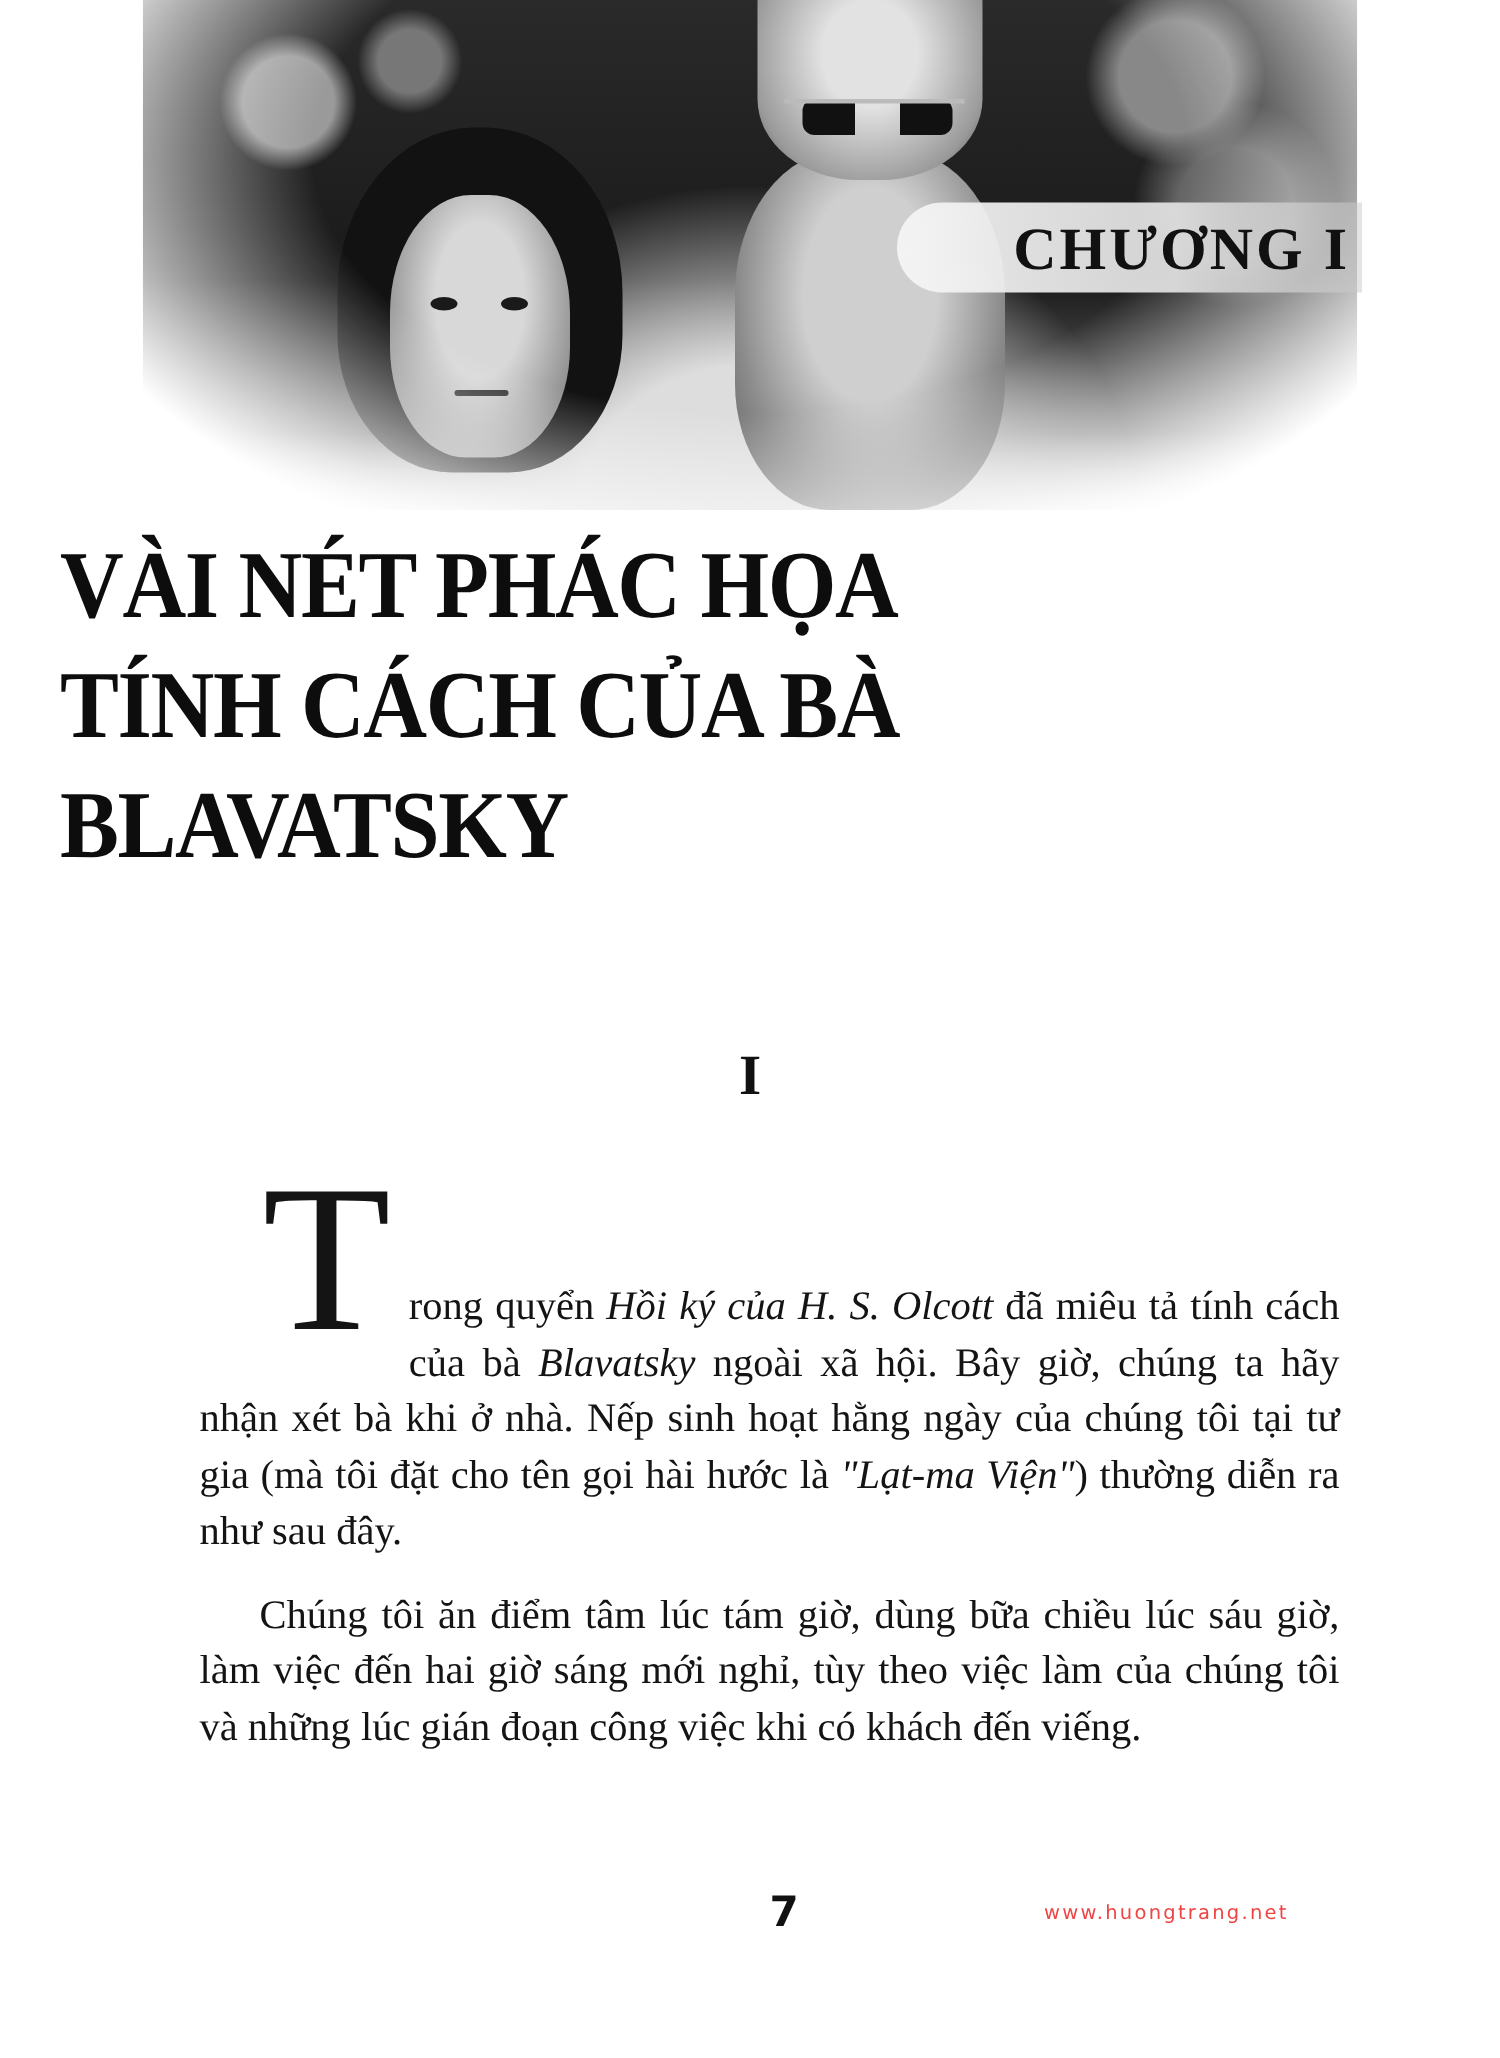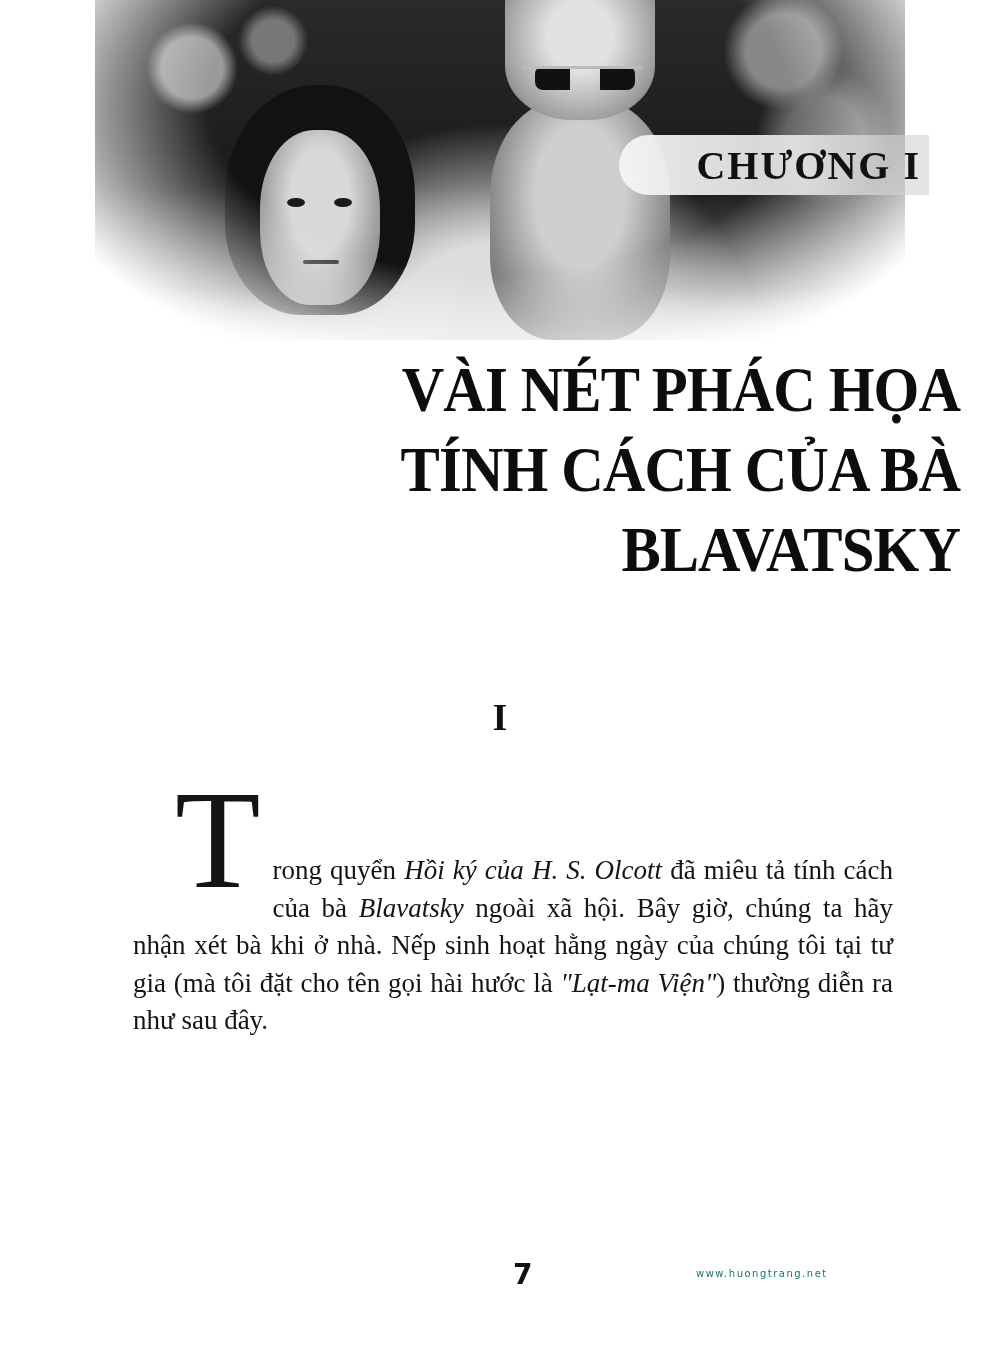--- a/index.html
+++ b/index.html
@@ -27,46 +27,46 @@
     .eye { position: absolute; width: 18px; height: 9px; border-radius: 50%; background: #1a1a1a; }
     .woman-face .eye.l { left: 27px; top: 68px; }
     .woman-face .eye.r { left: 74px; top: 68px; }
     .woman-face .mouth { position: absolute; left: 43px; top: 130px; width: 36px; height: 4px; background: #333; border-radius: 3px; }
     .man-head { position: absolute; left: 410px; top: 0px; width: 150px; height: 120px; border-radius: 0 0 45% 45%; background: radial-gradient(ellipse at 50% 30%, #e2e2e2 0 30%, #9a9a9a 75%, #444 100%); }
     .man-glasses { position: absolute; left: 428px; top: 66px; width: 120px; height: 20px; border-top: 3px solid #bbb; }
     .man-eyes { position: absolute; left: 440px; top: 66px; width: 100px; height: 24px; background: linear-gradient(90deg, #111 0 35%, transparent 35% 65%, #111 65% 100%); border-radius: 8px; }
     .man-beard { position: absolute; left: 395px; top: 100px; width: 180px; height: 240px; border-radius: 40% 40% 35% 35%; background: radial-gradient(ellipse at 50% 40%, #cfcfcf 0 35%, #8a8a8a 70%, #5a5a5a 100%); }
 
     .chapter-label {
-      position: absolute; left: 619px; top: 135px; width: 310px; height: 60px;
+      position: absolute; left: 598px; top: 135px; width: 310px; height: 60px;
       background: linear-gradient(90deg, rgba(245,245,245,0.95) 0%, rgba(230,230,230,0.9) 60%, rgba(200,200,200,0.5) 100%);
       border-radius: 30px 0 0 30px;
       display: flex; align-items: center; justify-content: flex-end; padding-right: 8px; box-sizing: border-box;
     }
     .chapter-label span { font-family: "Liberation Serif", serif; font-weight: bold; font-size: 40px; letter-spacing: 2px; color: #111; }
 
     
-    .title { position: absolute; left: 0; right: 0; top: 350px; text-align: right; }
+    .title { position: absolute; left: 0; right: 0; top: 350px; text-align: left; }
     .title div {
       font-family: "Liberation Serif", serif; font-weight: bold; font-size: 64px; line-height: 80px;
       letter-spacing: -1px; color: #0d0d0d; transform: scaleX(0.92);
     }
 
     .section-num { position: absolute; left: 0; right: 0; top: 695px; text-align: center; font-family: "Liberation Serif", serif; font-size: 38px; font-weight: bold; }
 
     
     .body-text { position: absolute; left: 133px; top: 780px; width: 760px; font-family: "Liberation Serif", serif; font-size: 27px; line-height: 37.5px; color: #141414; text-align: justify; }
     .drop-cap { float: left; font-family: "Liberation Serif", serif; font-size: 140px; line-height: 108px; height: 108px; margin: 2px 12px 0 42px; padding-top: 4px; }
     .p1-first { display: block; padding-top: 72px; }
     .p { margin: 0; }
     .p2 { margin-top: 18px; text-indent: 40px; }
     em { }
 
     .footer-page { position: absolute; left: 513px; top: 1258px; font-family: "DejaVu Sans", sans-serif; font-weight: bold; font-size: 28px; }
-    .footer-url { position: absolute; left: 696px; top: 1268px; font-family: "DejaVu Sans", sans-serif; font-size: 10px; letter-spacing: 1.5px; color: #0f766e; }
+    .footer-url { position: absolute; left: 696px; top: 1268px; font-family: "DejaVu Sans", sans-serif; font-size: 13px; letter-spacing: 1.5px; color: #ef4444; }
   </style>
 </head>
 <body>
 
 <div class="photo">
   <div class="photo-bg"></div>
   <div class="woman-hair"></div>
   <div class="woman-face">
     <div class="eye l"></div>
     <div class="eye r"></div>
@@ -87,16 +87,17 @@
   <div>TÍNH CÁCH CỦA BÀ</div>
   <div>BLAVATSKY</div>
 </div>
 
 <div class="section-num">I</div>
 
 <div class="body-text">
   <p class="p p1">
     <span class="drop-cap">T</span><span class="p1-first" style="display:inline; padding:0;"></span><span style="display:block; height:72px;"></span><span>rong quyển </span><em>Hồi ký của H. S. Olcott</em><span> đã miêu tả tính cách của bà </span><em>Blavatsky</em><span> ngoài xã hội. Bây giờ, chúng ta hãy nhận xét bà khi ở nhà. Nếp sinh hoạt hằng ngày của chúng tôi tại tư gia (mà tôi đặt cho tên gọi hài hước là </span><em>"Lạt-ma Viện"</em><span>) thường diễn ra như sau đây.</span>
   </p>
+  <p class="p p2">Chúng tôi ăn điểm tâm lúc tám giờ, dùng bữa chiều lúc sáu giờ, làm việc đến hai giờ sáng mới nghỉ, tùy theo việc làm của chúng tôi và những lúc gián đoạn công việc khi có khách đến viếng.</p>
 </div>
 
 <div class="footer-page">7</div>
 <div class="footer-url">www.huongtrang.net</div>
 
 </body></html>

